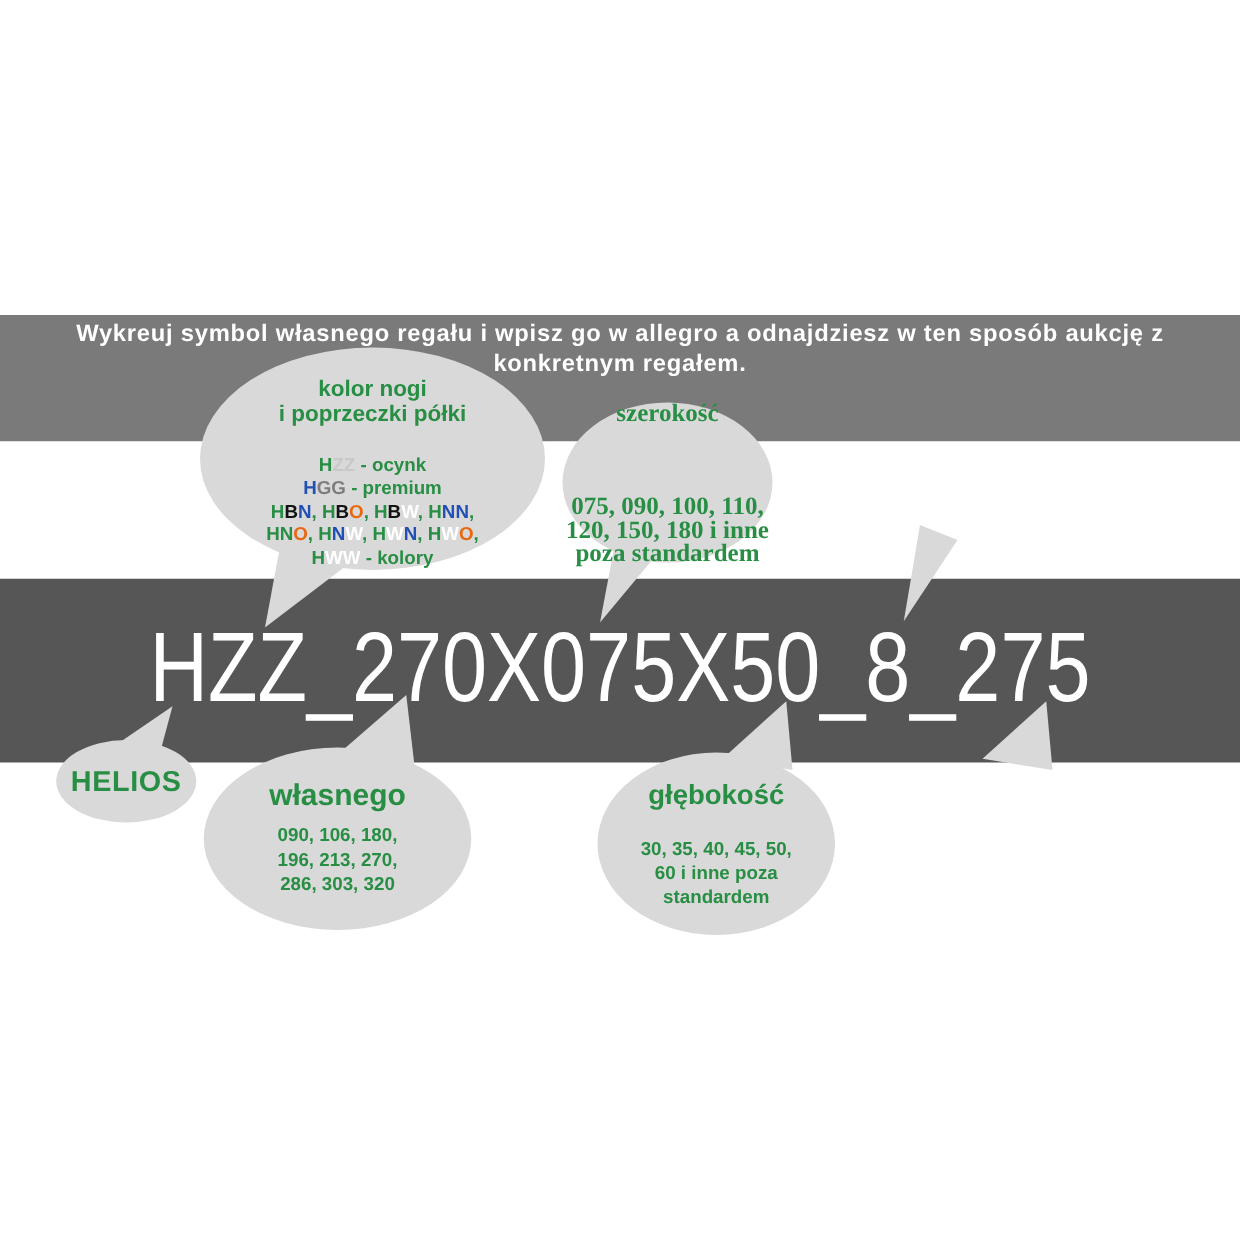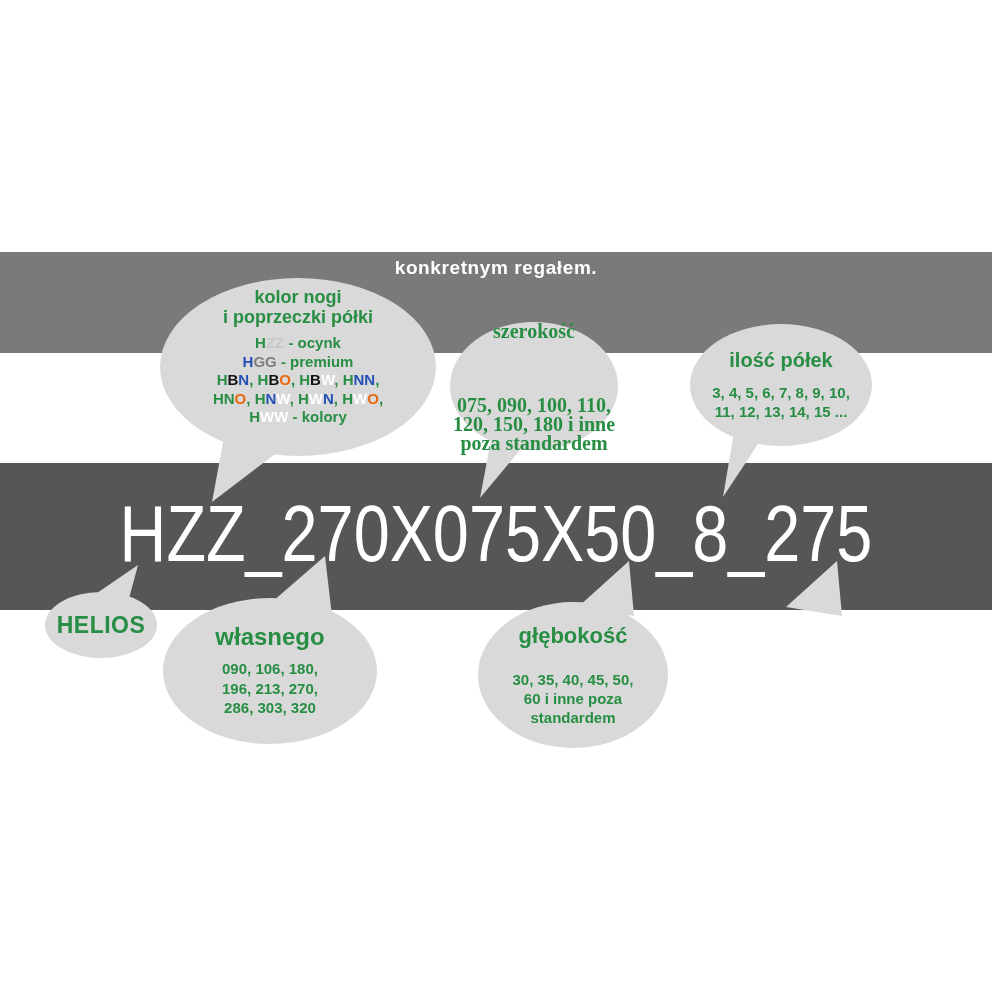--- a/index.html
+++ b/index.html
@@ -20,21 +20,21 @@
   }
   .code-inner{display:inline-block;transform:scaleX(.82);transform-origin:center;}
   .tails{position:absolute;left:0;top:0;pointer-events:none;}
   .bubble{
     position:absolute;background:#d9d9d9;border-radius:50%;
     display:flex;flex-direction:column;align-items:center;justify-content:center;
     text-align:center;color:#278e44;font-weight:700;
   }
   .b-title{color:#278e44;}
   .b-body{color:#278e44;}
-  .b-leg-color{left:160px;top:278px;width:276px;height:178px;justify-content:flex-start;padding-top:9px;box-sizing:border-box;gap:7px;}
+  .b-leg-color{left:160px;top:278px;width:276px;height:178px;justify-content:flex-end;padding-top:9px;box-sizing:border-box;gap:23px;}
   .b-leg-color .b-title{font-size:18px;line-height:20px;}
   .b-leg-color .b-body{font-size:15px;line-height:18.5px;}
   .b-width{left:450px;top:322px;width:168px;height:128px;gap:6px;font-family:Liberation Serif, serif;}
   .b-width .b-title{font-size:20px;line-height:22px;}
   .b-width .b-body{font-size:20px;line-height:19px;margin-top:48px;}
   .b-shelf-count{left:690px;top:324px;width:182px;height:122px;gap:12px;}
   .b-shelf-count .b-title{font-size:20px;line-height:22px;}
   .b-shelf-count .b-body{font-size:15px;line-height:19px;}
   .b-brand{left:45px;top:592px;width:112px;height:66px;}
   .b-brand .b-title{font-size:23px;line-height:24px;letter-spacing:.5px;}
@@ -50,20 +50,21 @@
 </style>
 </head>
 <body>
 
 <div class="canvas">
 
   <div class="band band-top"></div>
   <div class="band band-dark"></div>
 
   <div class="header-text">
+    <div>Wykreuj symbol własnego regału i wpisz go w allegro a odnajdziesz w ten sposób aukcję z</div>
     <div>konkretnym regałem.</div>
   </div>
 
   <div class="code">
     <span class="code-inner">HZZ_270X075X50_8_275</span>
   </div>
 
   <svg class="tails" width="1000" height="1000" viewBox="0 0 1000 1000">
     <polygon points="212,502 225,432 283,448" fill="#d9d9d9"></polygon>
     <polygon points="480,498 494,424 530,438" fill="#d9d9d9"></polygon>
@@ -90,27 +91,20 @@
 
   <div class="bubble b-width">
     <div class="b-title">szerokość</div>
     <div class="b-body">
       <div>075, 090, 100, 110,</div>
       <div>120, 150, 180  i inne</div>
       <div>poza standardem</div>
     </div>
   </div>
 
-  <div class="bubble b-shelf-count">
-    <div class="b-title">ilość półek</div>
-    <div class="b-body">
-      <div>3, 4, 5, 6, 7, 8, 9, 10,</div>
-      <div>11, 12, 13, 14, 15 ...</div>
-    </div>
-  </div>
 
   <div class="bubble b-brand">
     <div class="b-title">HELIOS</div>
   </div>
 
   <div class="bubble b-height">
     <div class="b-title">własnego</div>
     <div class="b-body">
       <div>090, 106, 180,</div>
       <div>196, 213, 270,</div>

